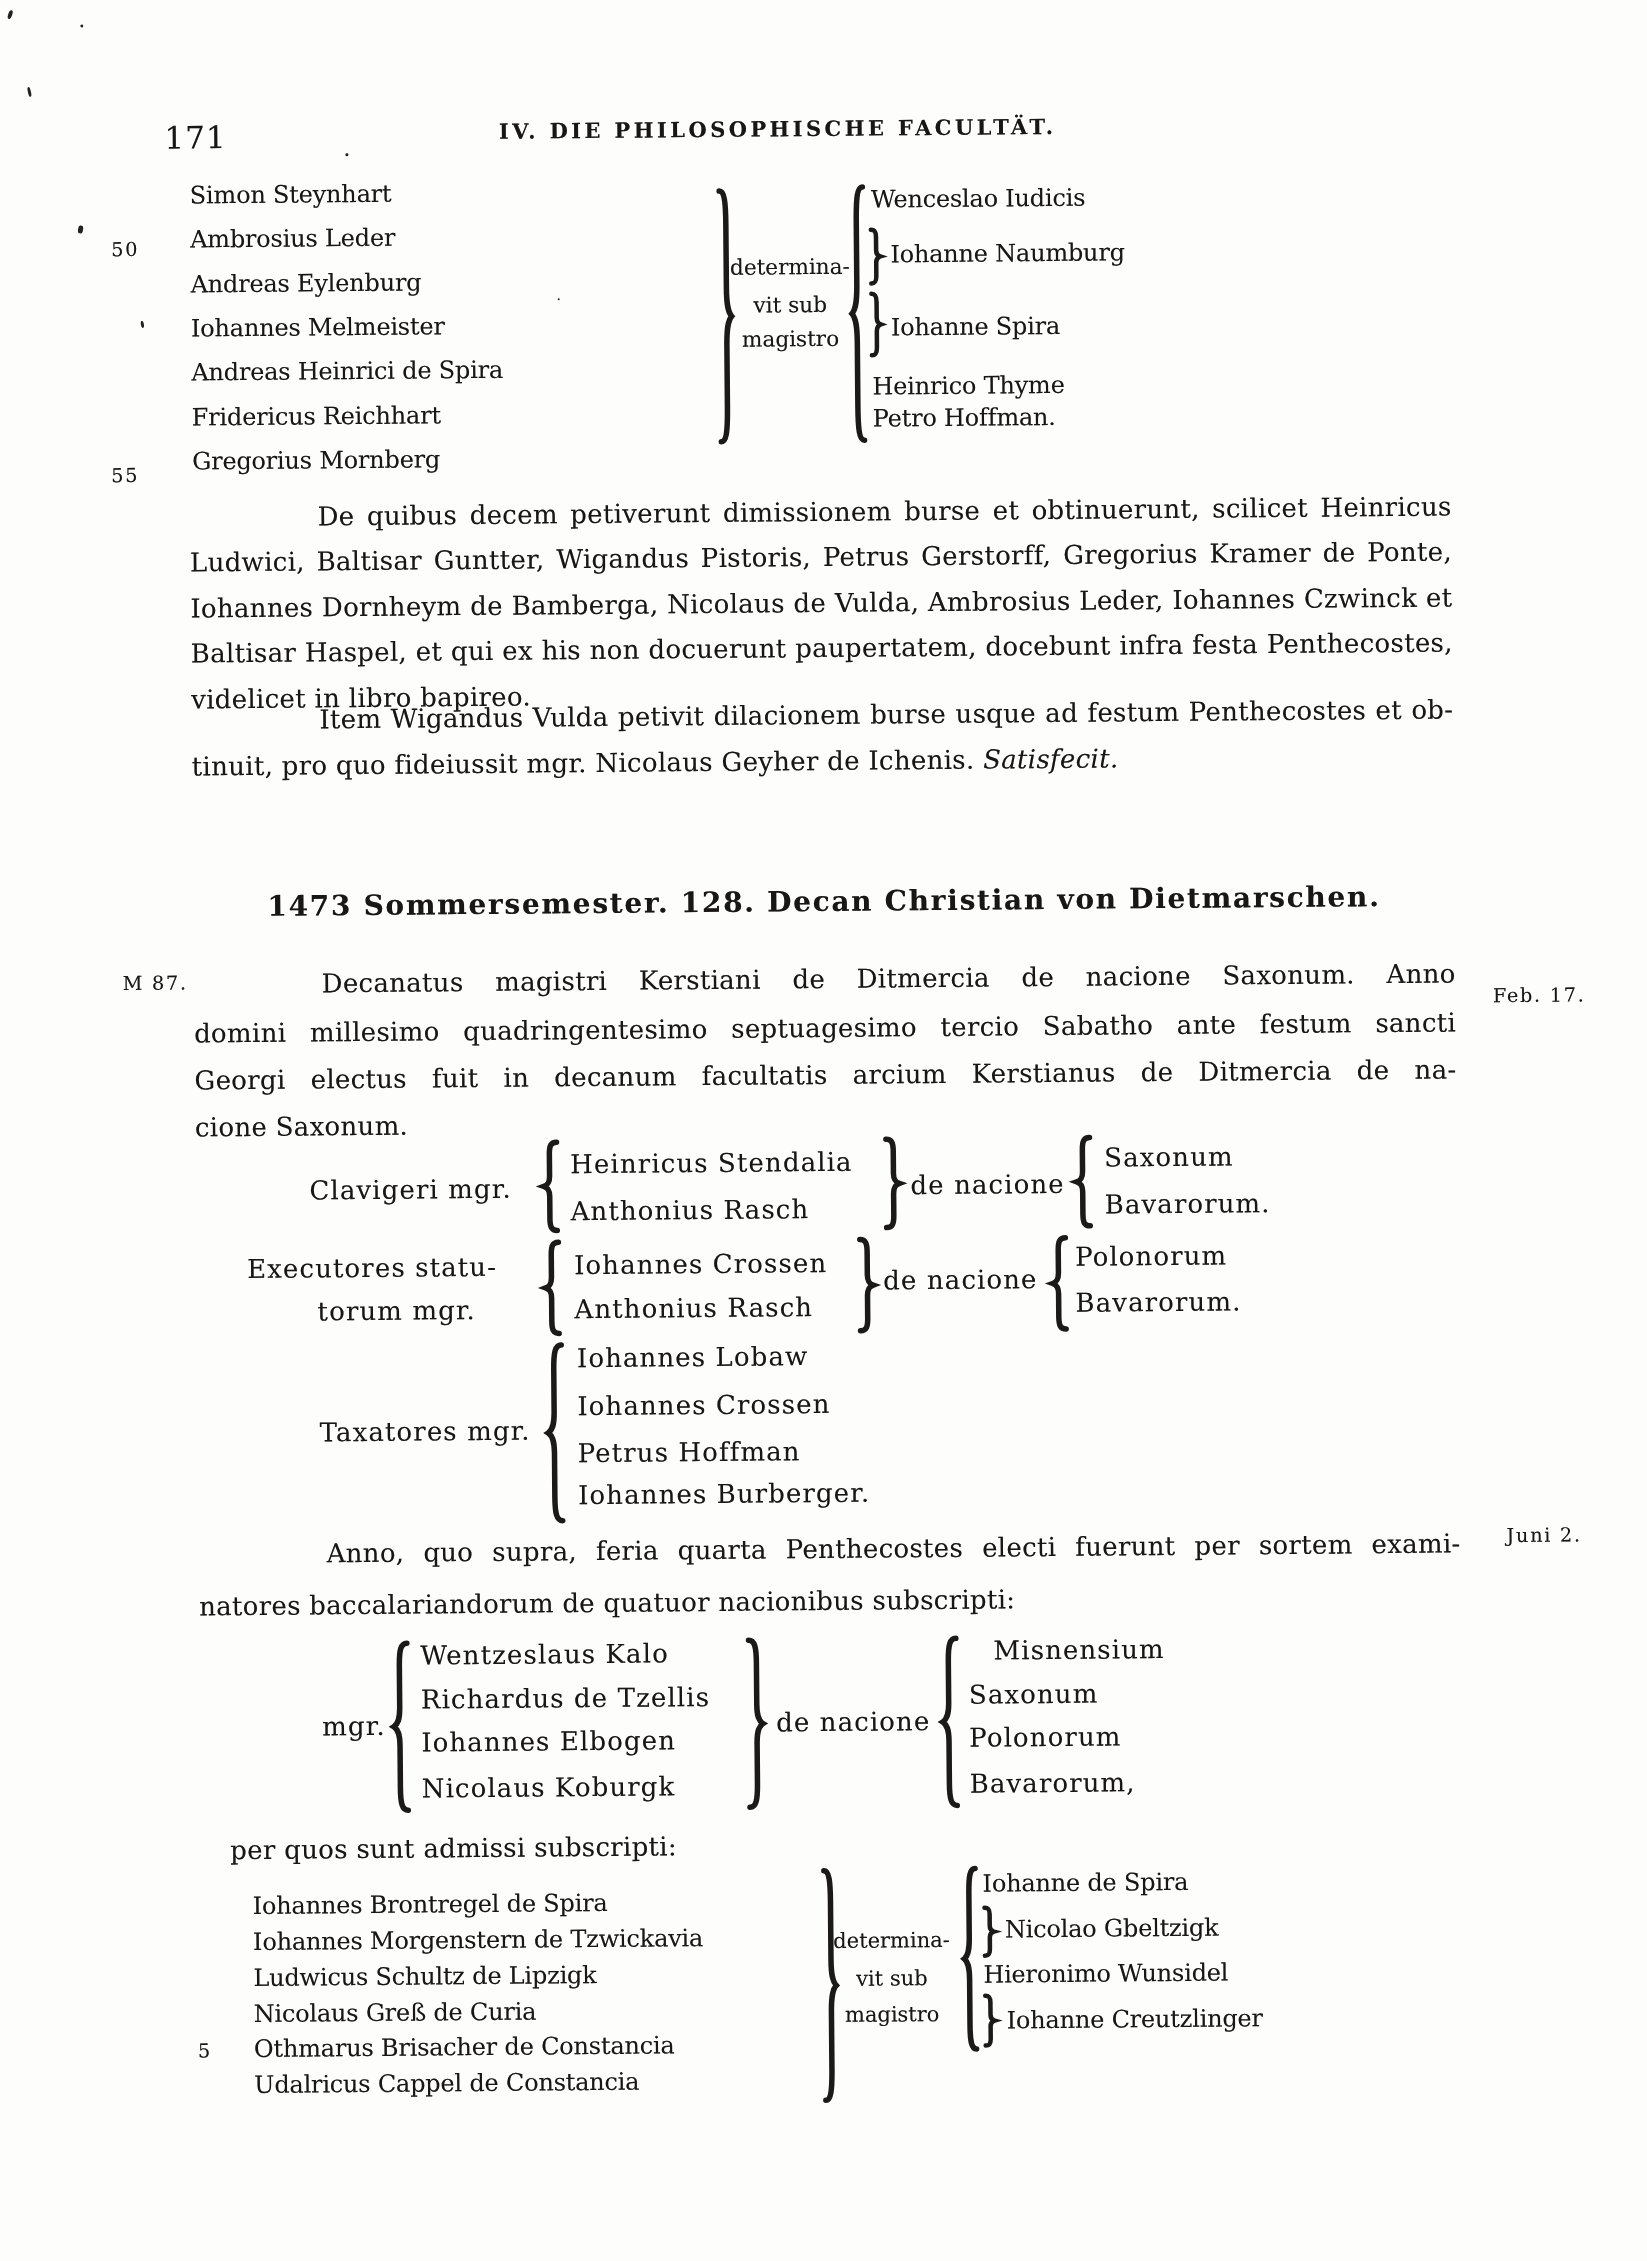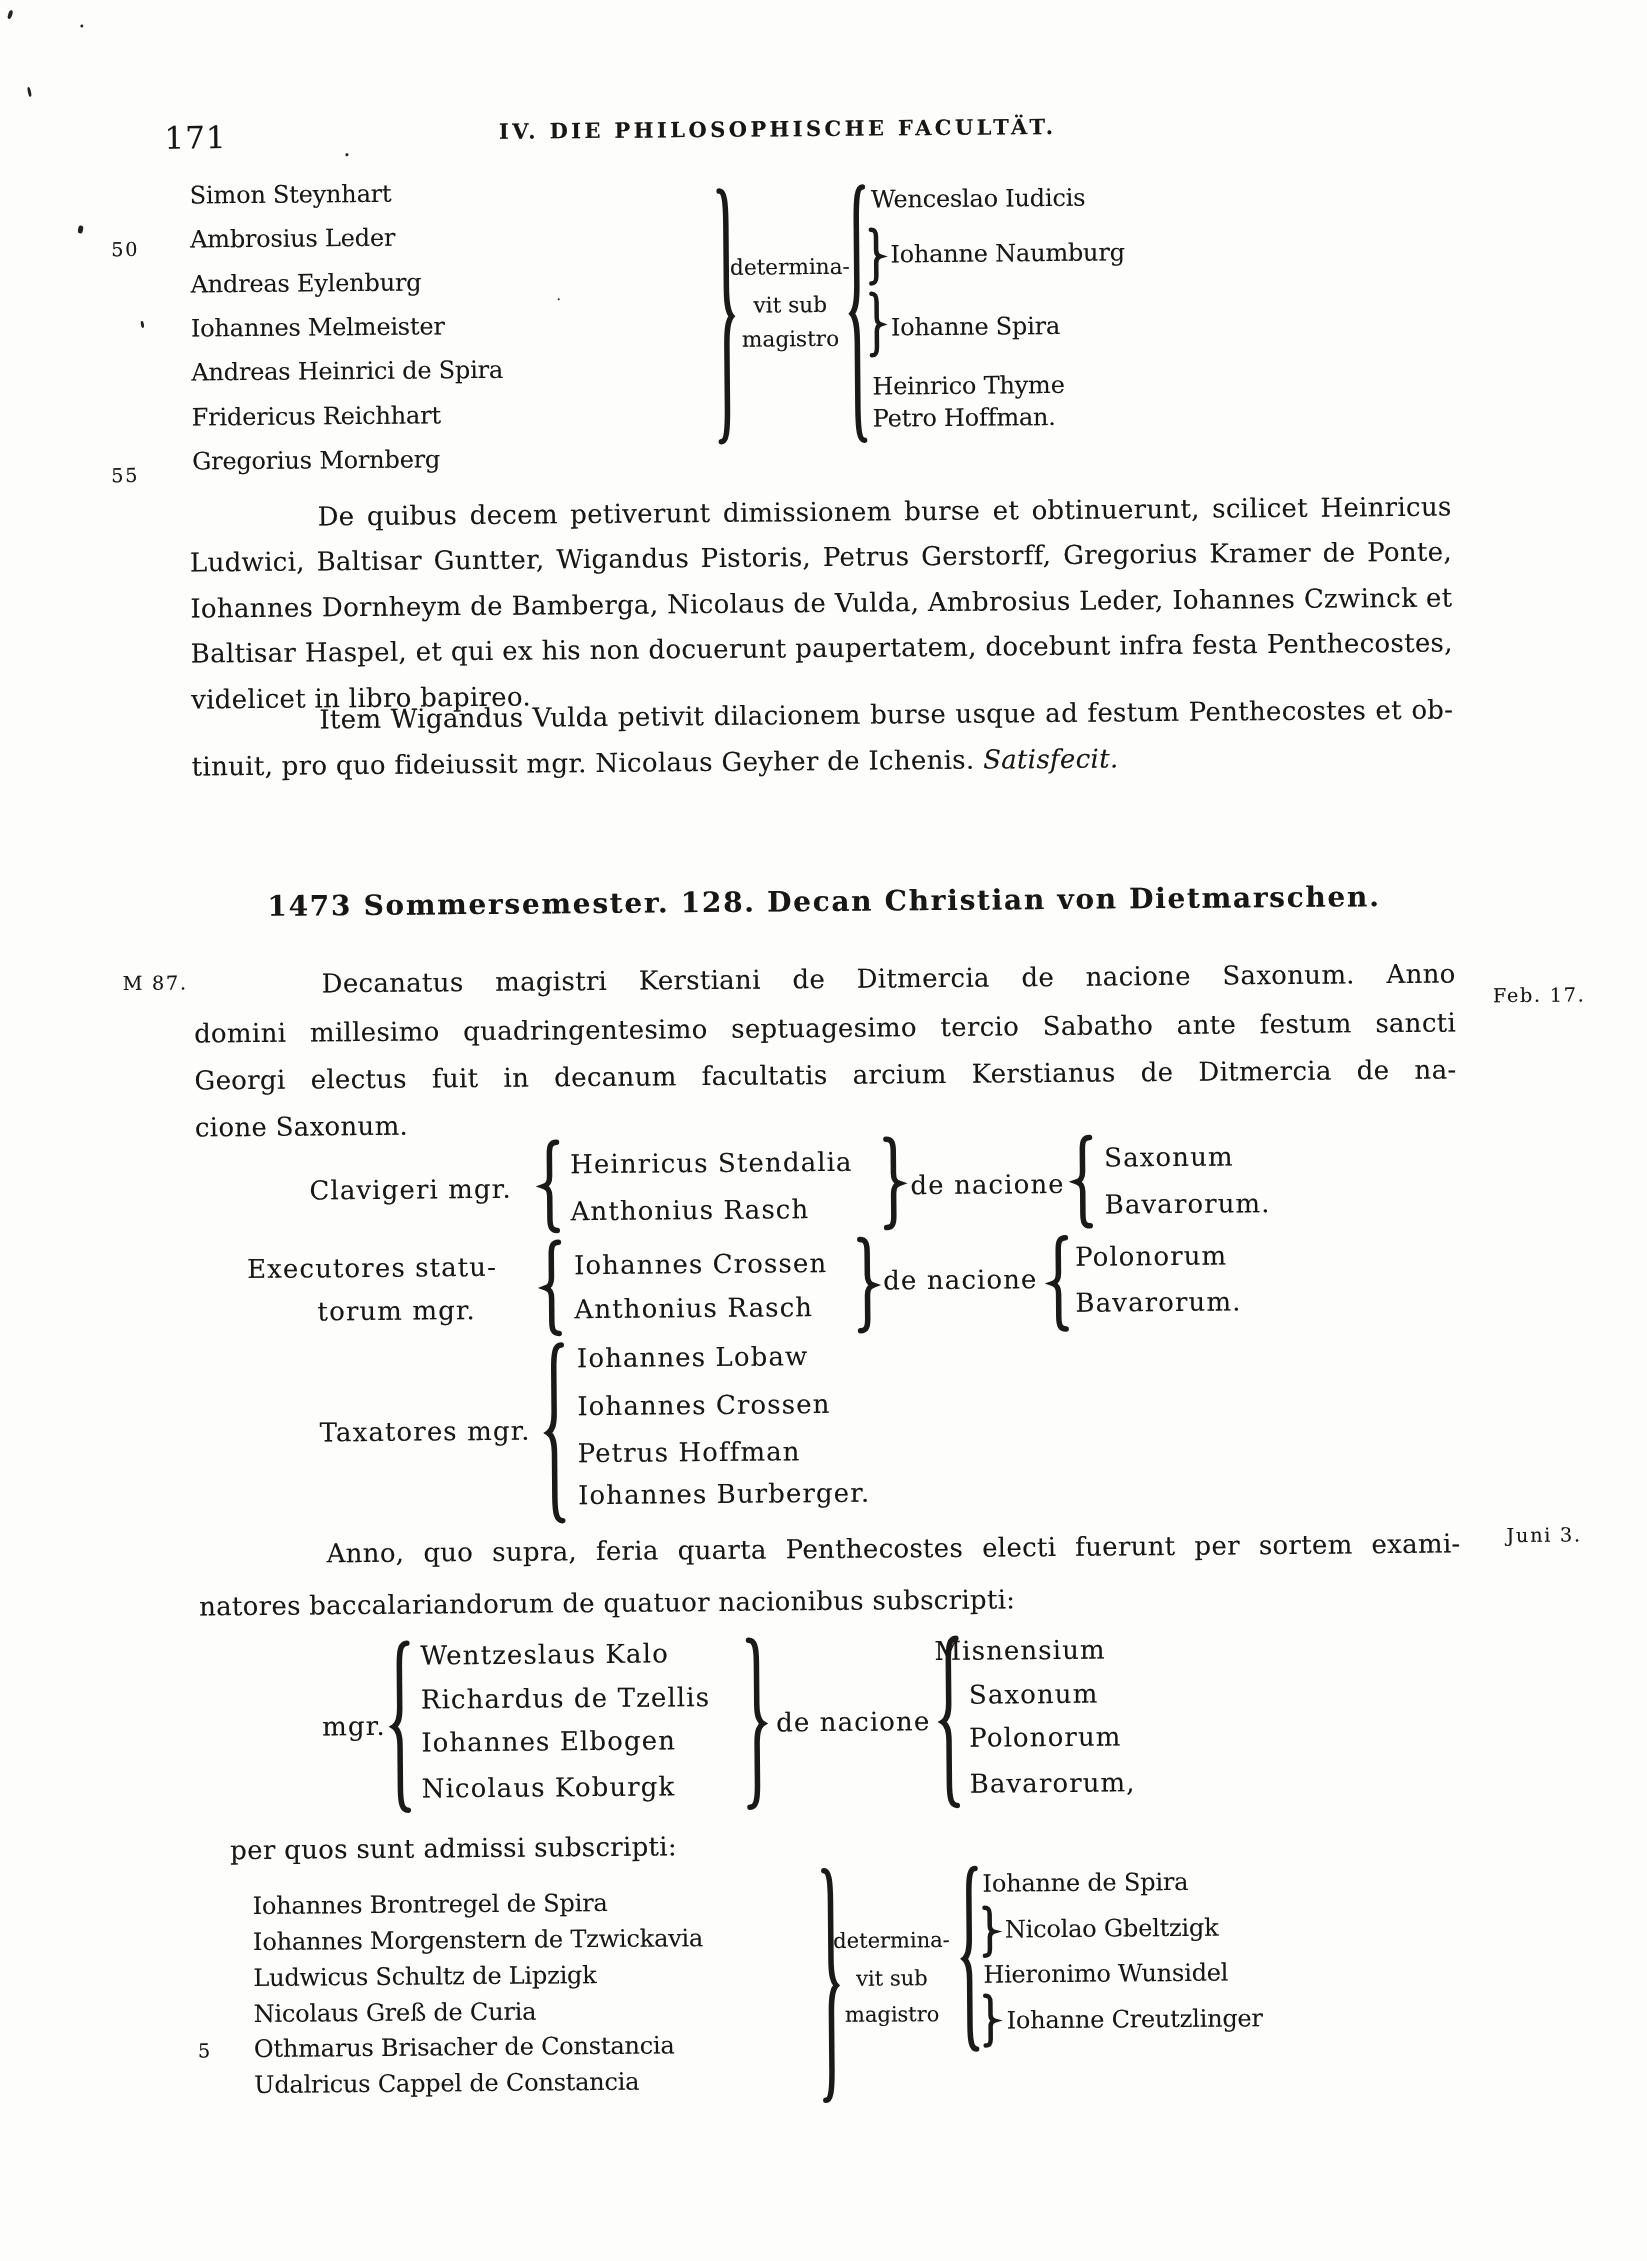--- a/index.html
+++ b/index.html
@@ -131,38 +131,38 @@
   <svg class="brace" style="left:541px;top:1339px;width:20.5px;height:183px" viewBox="0 0 40 200" preserveAspectRatio="none">
     <path d="M32 4 C20 4 17 12 17 30 L17 78 C17 92 13 97 5 100 C13 103 17 108 17 122 L17 170 C17 188 20 196 32 196"></path>
   </svg>
   <div class="t off" style="left:573px;top:1340px">Iohannes Lobaw</div>
   <div class="t off" style="left:573px;top:1388px">Iohannes Crossen</div>
   <div class="t off" style="left:573px;top:1435px">Petrus Hoffman</div>
   <div class="t off" style="left:573px;top:1477px">Iohannes Burberger.</div>
 
   <div class="t fs46 jline" style="left:321px;top:1533px;width:1134px">Anno, quo supra, feria quarta Penthecostes electi fuerunt per sortem exami-</div>
   <div class="t fs46" style="left:193px;top:1585px">natores baccalariandorum de quatuor nacionibus subscripti:</div>
-  <div class="t fs34" style="left:1501px;top:1530px">Juni 3.</div>
+  <div class="t fs34" style="left:1501px;top:1530px">Juni 2.</div>
 
   <div class="t off" style="left:315px;top:1706px">mgr.</div>
   <svg class="brace" style="left:384px;top:1636px;width:20.5px;height:174px" viewBox="0 0 40 200" preserveAspectRatio="none">
     <path d="M32 4 C20 4 17 12 17 30 L17 78 C17 92 13 97 5 100 C13 103 17 108 17 122 L17 170 C17 188 20 196 32 196"></path>
   </svg>
   <div class="t off" style="left:414px;top:1636px">Wentzeslaus Kalo</div>
   <div class="t off" style="left:414px;top:1680px">Richardus de Tzellis</div>
   <div class="t off" style="left:414px;top:1723px">Iohannes Elbogen</div>
   <div class="t off" style="left:414px;top:1769px">Nicolaus Koburgk</div>
   <svg class="brace" style="left:738px;top:1636px;width:20.5px;height:174px" viewBox="0 0 40 200" preserveAspectRatio="none">
     <path d="M8 4 C20 4 23 12 23 30 L23 78 C23 92 27 97 35 100 C27 103 23 108 23 122 L23 170 C23 188 20 196 8 196"></path>
   </svg>
   <div class="t off" style="left:769px;top:1706px">de nacione</div>
   <svg class="brace" style="left:933px;top:1636px;width:20.5px;height:174px" viewBox="0 0 40 200" preserveAspectRatio="none">
     <path d="M32 4 C20 4 17 12 17 30 L17 78 C17 92 13 97 5 100 C13 103 17 108 17 122 L17 170 C17 188 20 196 32 196"></path>
   </svg>
-  <div class="t off" style="left:928px;top:1636px">Misnensium</div>
+  <div class="t off" style="left:987px;top:1636px">Misnensium</div>
   <div class="t off" style="left:962px;top:1680px">Saxonum</div>
   <div class="t off" style="left:962px;top:1723px">Polonorum</div>
   <div class="t off" style="left:962px;top:1769px">Bavarorum,</div>
 
   <div class="t fs46" style="left:222px;top:1829px">per quos sunt admissi subscripti:</div>
 
   <div class="t fs34" style="left:188px;top:2034px">5</div>
 
   <div class="t fs42" style="left:244px;top:1886px">Iohannes Brontregel de Spira</div>
   <div class="t fs42" style="left:244px;top:1922px">Iohannes Morgenstern de Tzwickavia</div>

